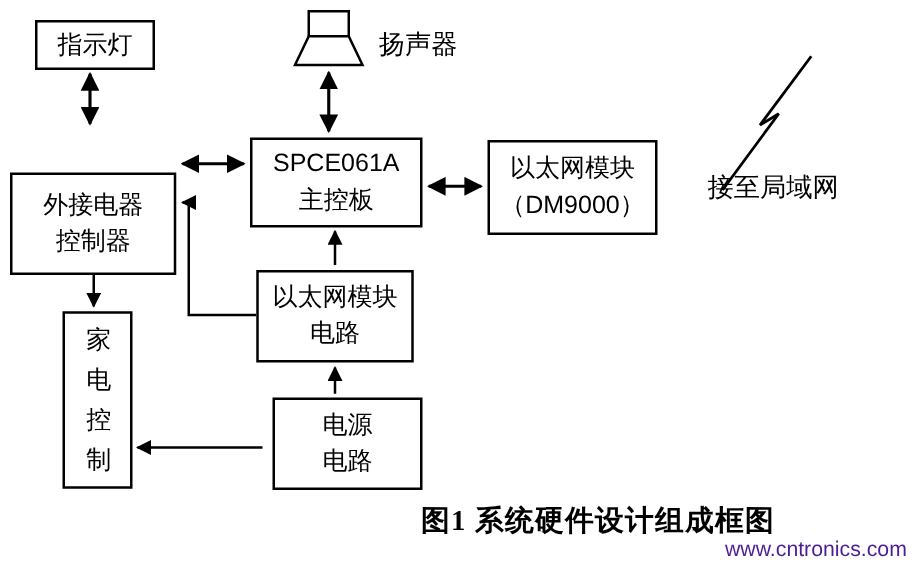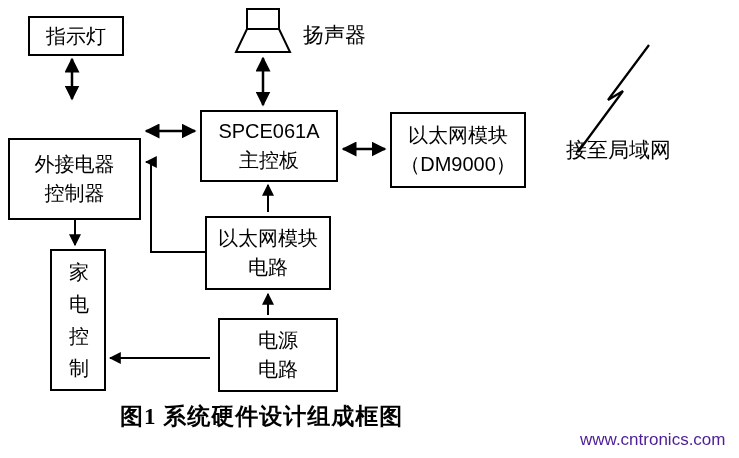--- a/index.html
+++ b/index.html
@@ -45,21 +45,21 @@
     position: absolute;
     font-size: 21px;
     color: #000;
     white-space: nowrap;
   }
   .caption {
     position: absolute;
     left: 120px;
     top: 401px;
     width: 500px;
-    text-align: left;
+    text-align: right;
     font-size: 23px;
     font-weight: 700;
     color: #000;
     font-family: "Liberation Serif", "DejaVu Serif", serif;
     letter-spacing: 1px;
   }
   .watermark {
     position: absolute;
     left: 580px;
     top: 430px;

